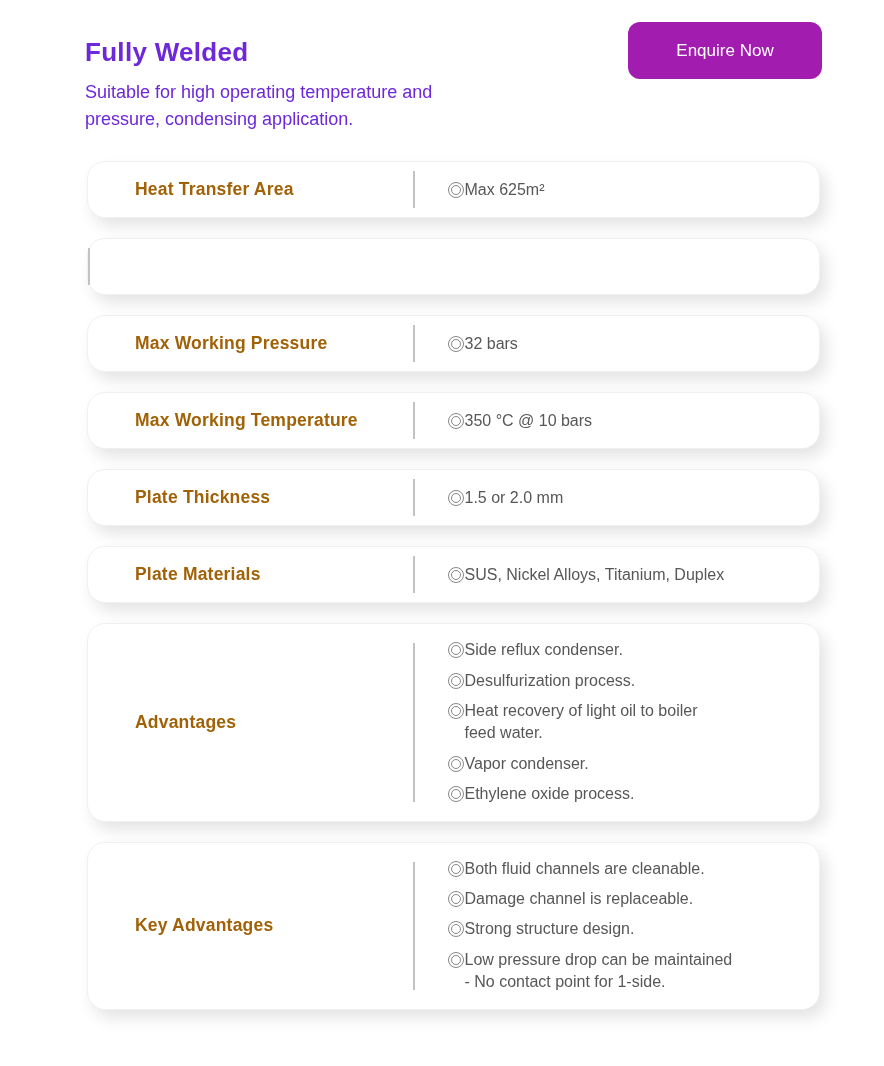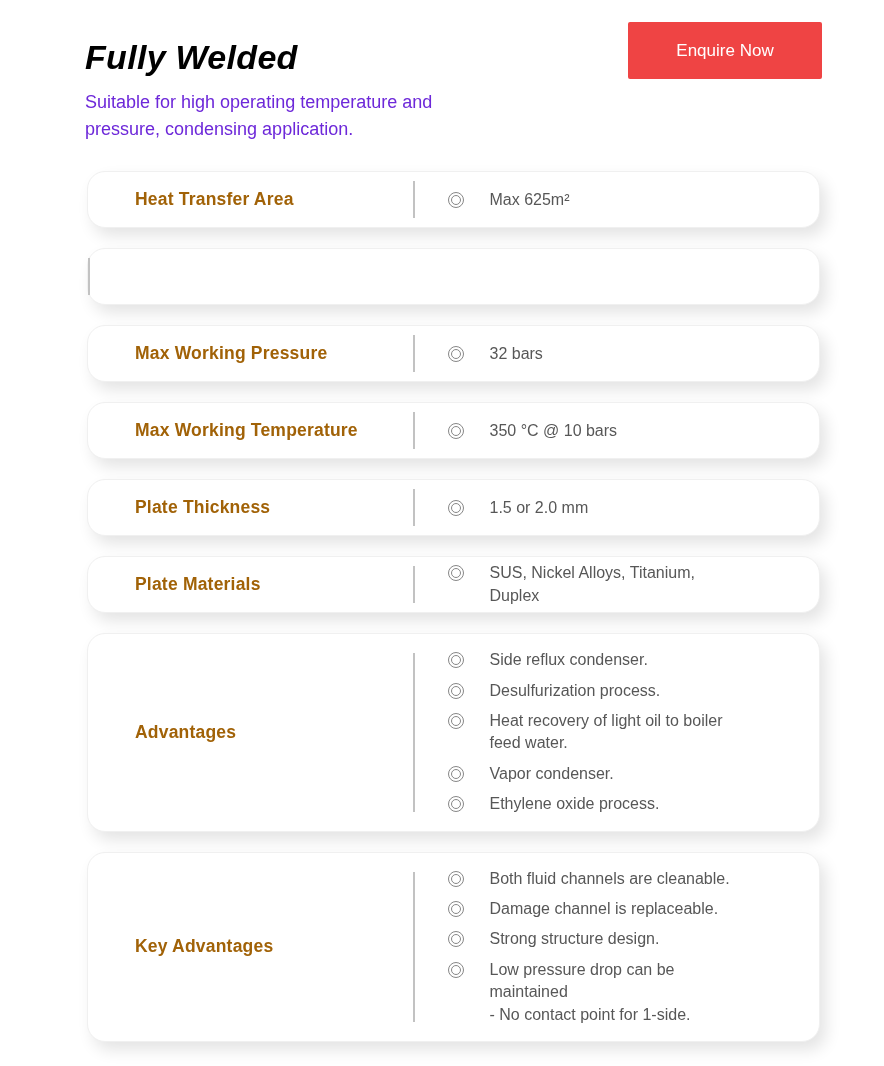--- a/index.html
+++ b/index.html
@@ -14,44 +14,43 @@
     height: 1066px;
     background: #ffffff;
     overflow: hidden;
   }
   .header {
     position: relative;
     margin: 0 62px 0 85px;
     padding-top: 36px;
   }
   .page-title {
-    font-size: 34px;
+    font-size: 26px;
     font-weight: 700;
-    color: #000000;
+    color: #6d28d9;
     letter-spacing: 0.3px;
     line-height: 1.25;
-    font-style: italic;
   }
   .page-subtitle {
     margin-top: 10px;
     max-width: 420px;
     font-size: 18px;
     line-height: 1.55;
     color: #6d28d9;
   }
   .enquire-btn {
     position: absolute;
     top: 22px;
     right: 0;
     width: 194px;
     height: 57px;
-    background: #ef4444;
+    background: #a21caf;
     color: #ffffff;
     border: none;
-    border-radius: 2px;
+    border-radius: 12px;
     font-family: "Liberation Sans", sans-serif;
     font-size: 17px;
     display: flex;
     align-items: center;
     justify-content: center;
     cursor: pointer;
   }
   .cards {
     margin: 27px 64px 0 87px;
   }
@@ -85,21 +84,21 @@
   .card-values {
     flex: 1;
     padding: 0 85px 0 33px;
     display: flex;
     flex-direction: column;
     gap: 8px;
   }
   .value-item {
     display: flex;
     align-items: flex-start;
-    gap: 26px;
+    gap: 1px;
   }
   .bullet {
     flex-shrink: 0;
     width: 16px;
     height: 16px;
     margin-top: 3px;
     border: 1.3px solid #878787;
     border-radius: 50%;
     display: flex;
     align-items: center;

